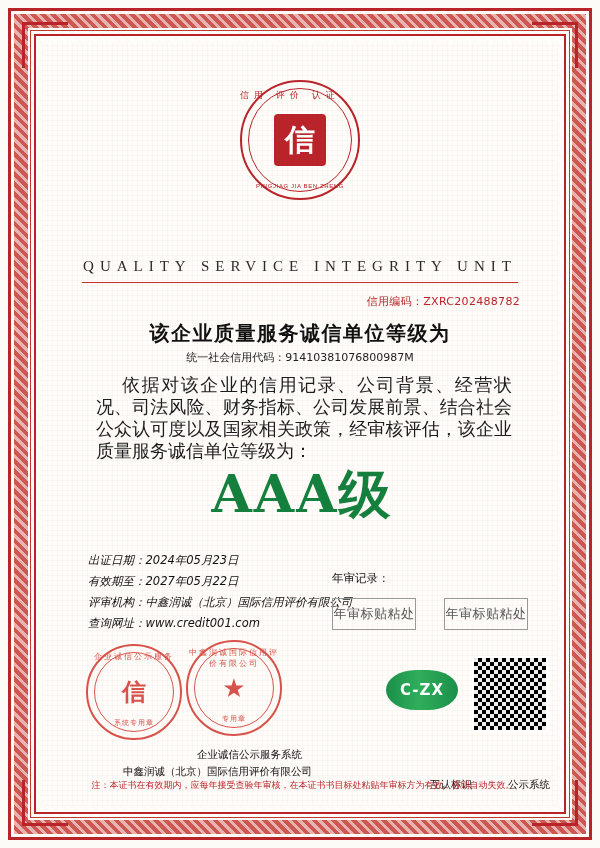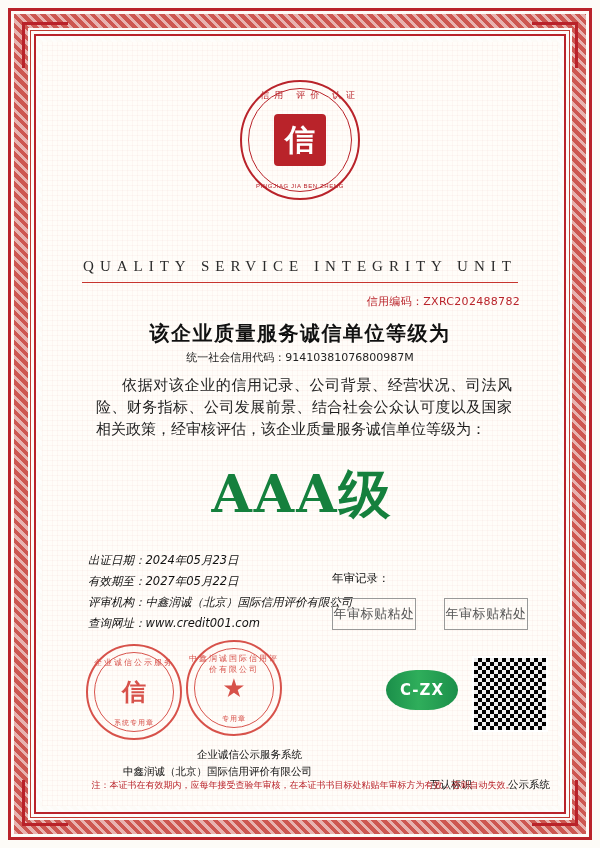--- a/index.html
+++ b/index.html
@@ -127,21 +127,21 @@
     justify-content: center;
     font-family: "DejaVu Serif", serif;
     font-size: 30px;
     font-weight: bold;
     letter-spacing: 0;
   }
   .emblem-top-text {
     position: absolute;
     left: 0; right: 0;
     top: 9px;
-    text-align: right;
+    text-align: left;
     font-size: 9px;
     color: #b9232a;
     letter-spacing: 5px;
     font-family: "DejaVu Sans", sans-serif;
   }
   .emblem-bottom-text {
     position: absolute;
     left: 0; right: 0;
     bottom: 11px;
     text-align: center;
@@ -214,21 +214,21 @@
     color: #222;
     font-family: "DejaVu Sans", sans-serif;
   }
 
   
   .body-text {
     position: absolute;
     left: 54px;
     right: 46px;
     top: 332px;
-    font-size: 15px;
+    font-size: 18px;
     line-height: 22px;
     color: #1c1c1c;
     text-align: justify;
     text-indent: 26px;
     font-family: "DejaVu Sans", sans-serif;
   }
 
   
   .grade {
     position: absolute;
@@ -317,21 +317,21 @@
     font-weight: bold;
   }
   .seal .seal-star {
     position: absolute;
     left: 50%; top: 50%;
     transform: translate(-50%,-50%);
     font-size: 26px;
   }
   .seal .seal-arc-top {
     position: absolute;
-    left: 0; right: 0; top: 11px;
+    left: 0; right: 0; top: 5px;
     text-align: center;
     font-size: 8px;
     letter-spacing: 2px;
   }
   .seal .seal-arc-bottom {
     position: absolute;
     left: 0; right: 0; bottom: 10px;
     text-align: center;
     font-size: 7px;
     letter-spacing: 1px;

